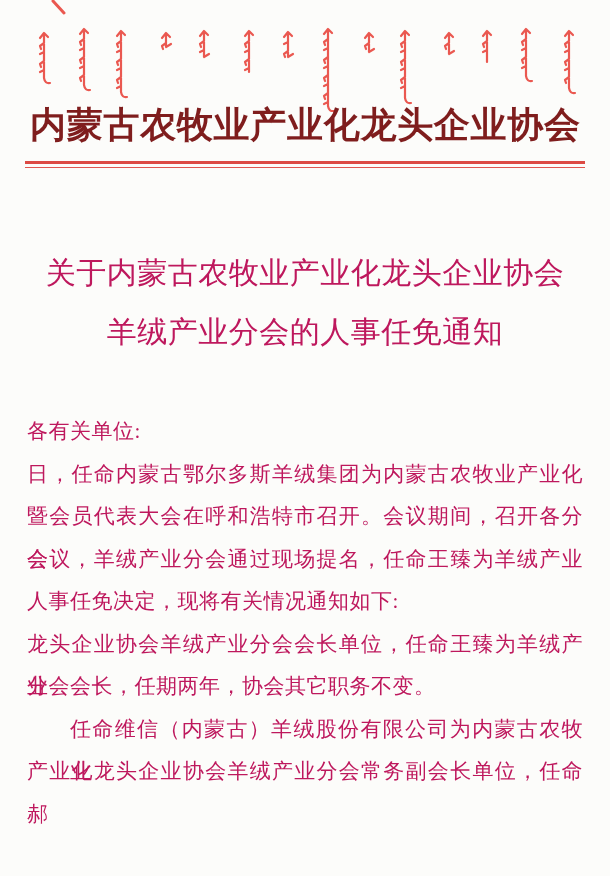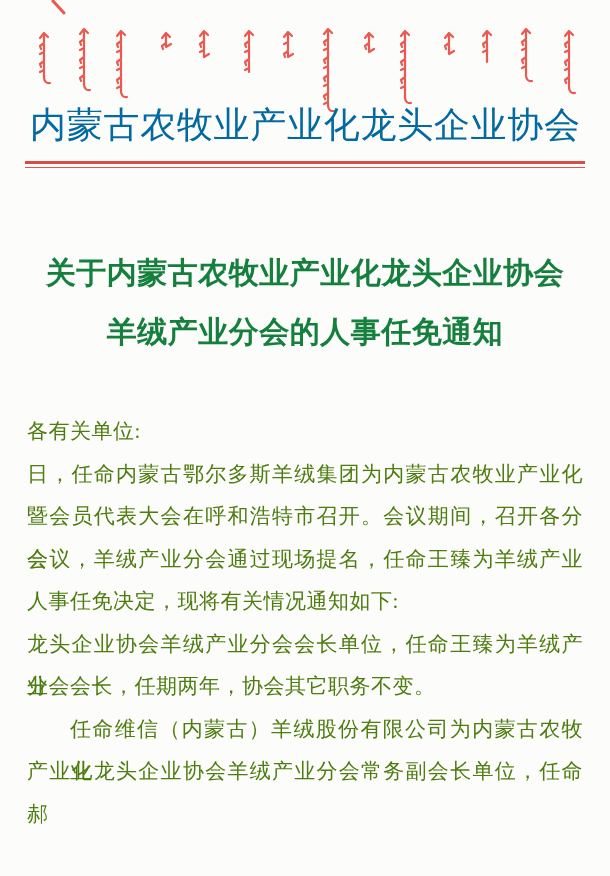--- a/index.html
+++ b/index.html
@@ -36,22 +36,22 @@
     stroke-width: 3;
   }
 
   .org-title {
     position: absolute;
     left: 30px;
     top: 101px;
     width: 550px;
     height: 48px;
     font-size: 36px;
-    font-weight: normal;
-    color: #0369a1;
+    font-weight: bold;
+    color: #7f1d1d;
     line-height: 48px;
     text-align: justify;
     text-align-last: justify;
     text-justify: inter-character;
     white-space: nowrap;
     letter-spacing: 0;
   }
 
   .red-rule {
     position: absolute;
@@ -70,34 +70,34 @@
   }
 
   
   .doc-title {
     position: absolute;
     left: 0;
     top: 243px;
     width: 610px;
     text-align: center;
     font-size: 30px;
-    font-weight: bold;
-    color: #15803d;
+    font-weight: normal;
+    color: #be185d;
     line-height: 59px;
     letter-spacing: 0.5px;
   }
 
   
   .body-text {
     position: absolute;
     left: 27px;
     top: 410px;
     width: 556px;
     font-size: 21px;
-    color: #4d7c0f;
+    color: #be185d;
     letter-spacing: 0.5px;
   }
   .bline {
     height: 42.5px;
     line-height: 42.5px;
     white-space: nowrap;
     text-align: left;
   }
   .bline.fill {
     white-space: normal;

